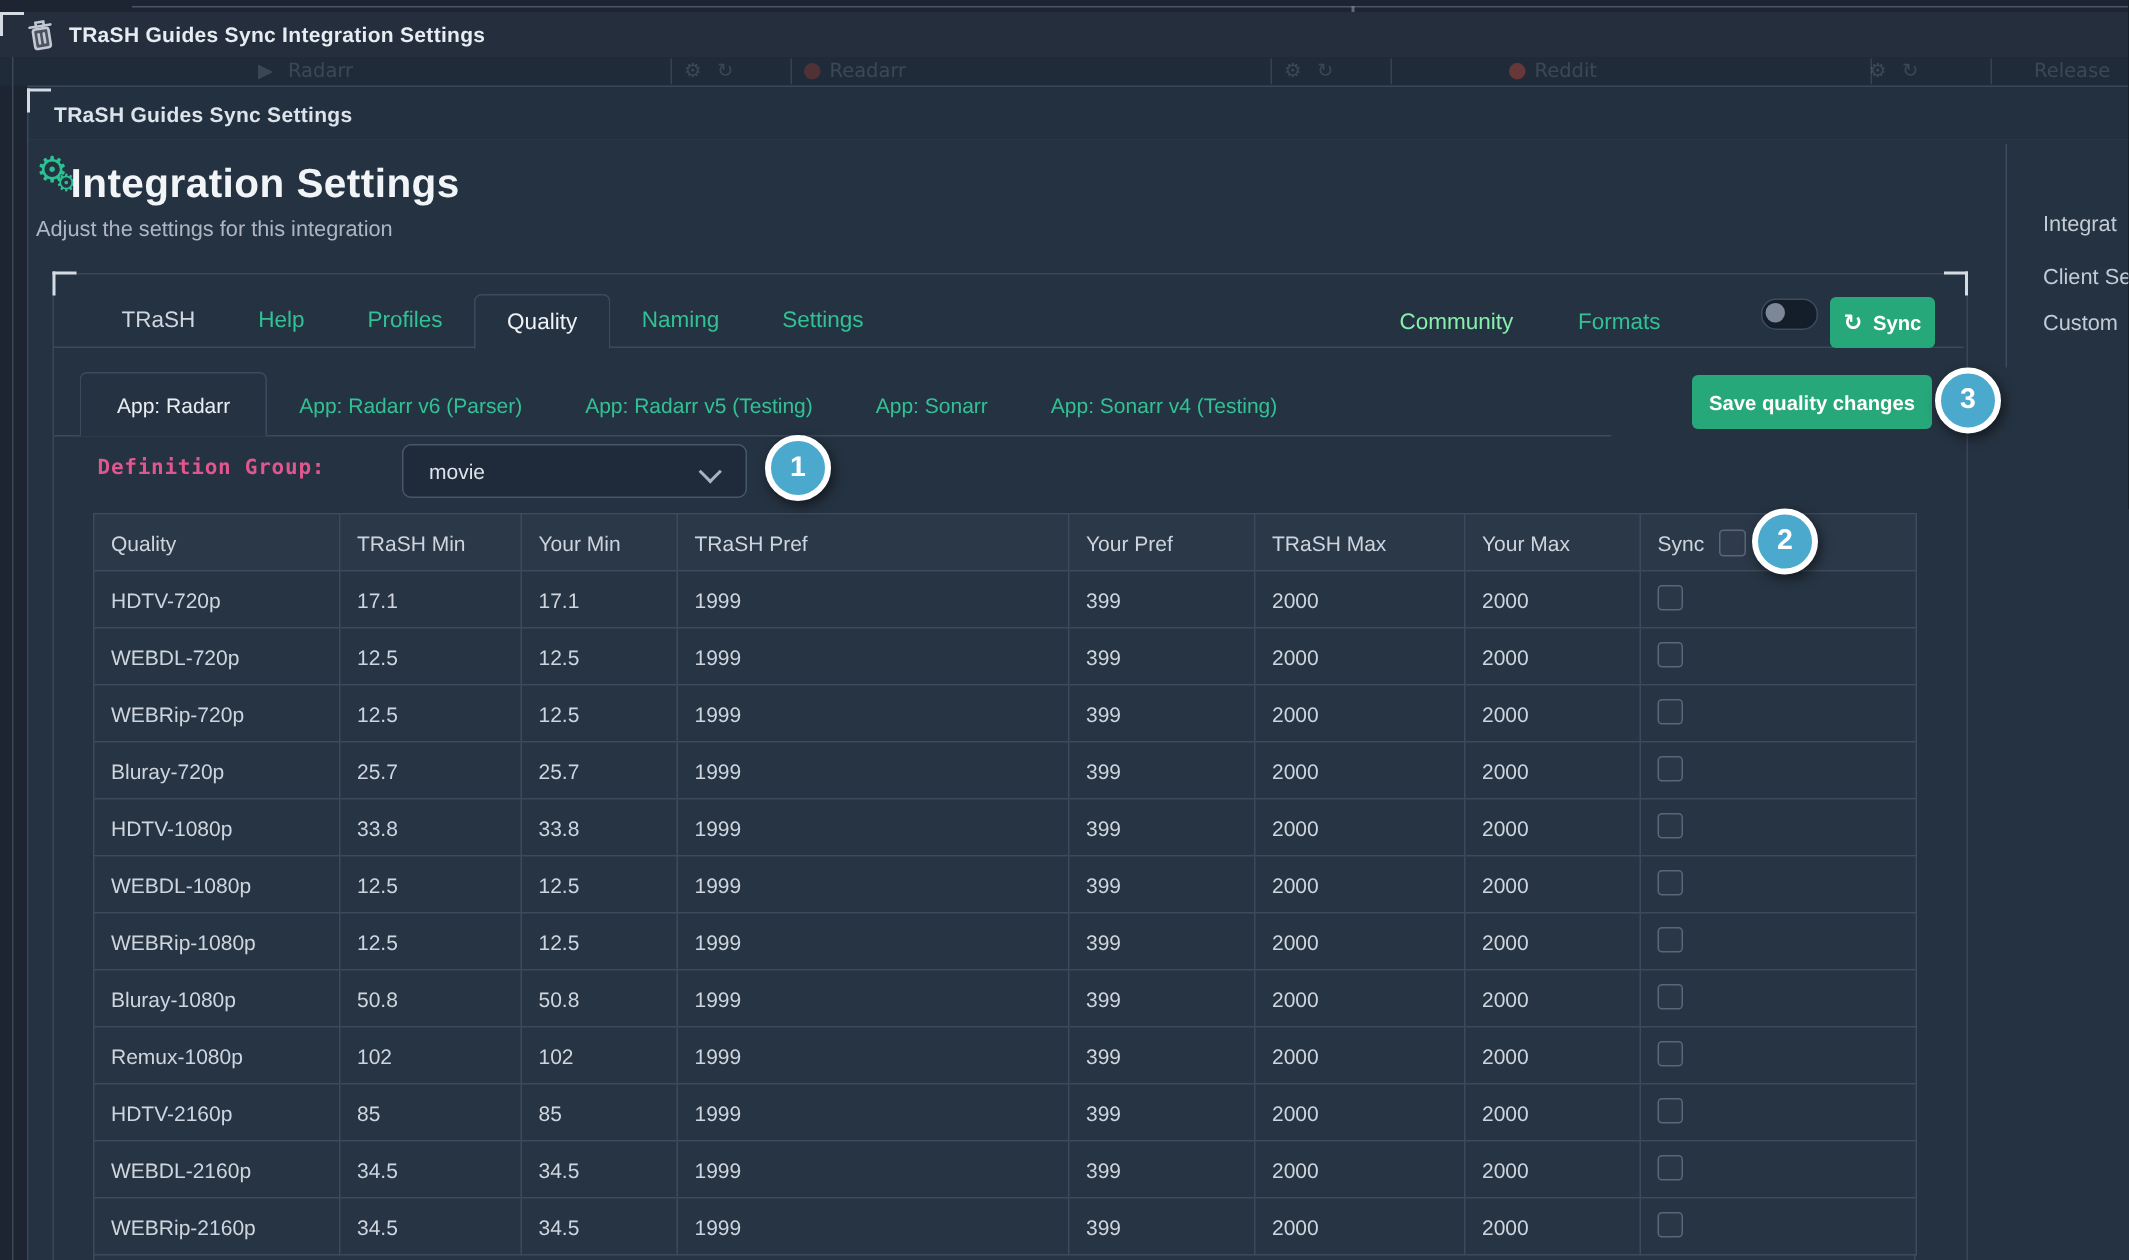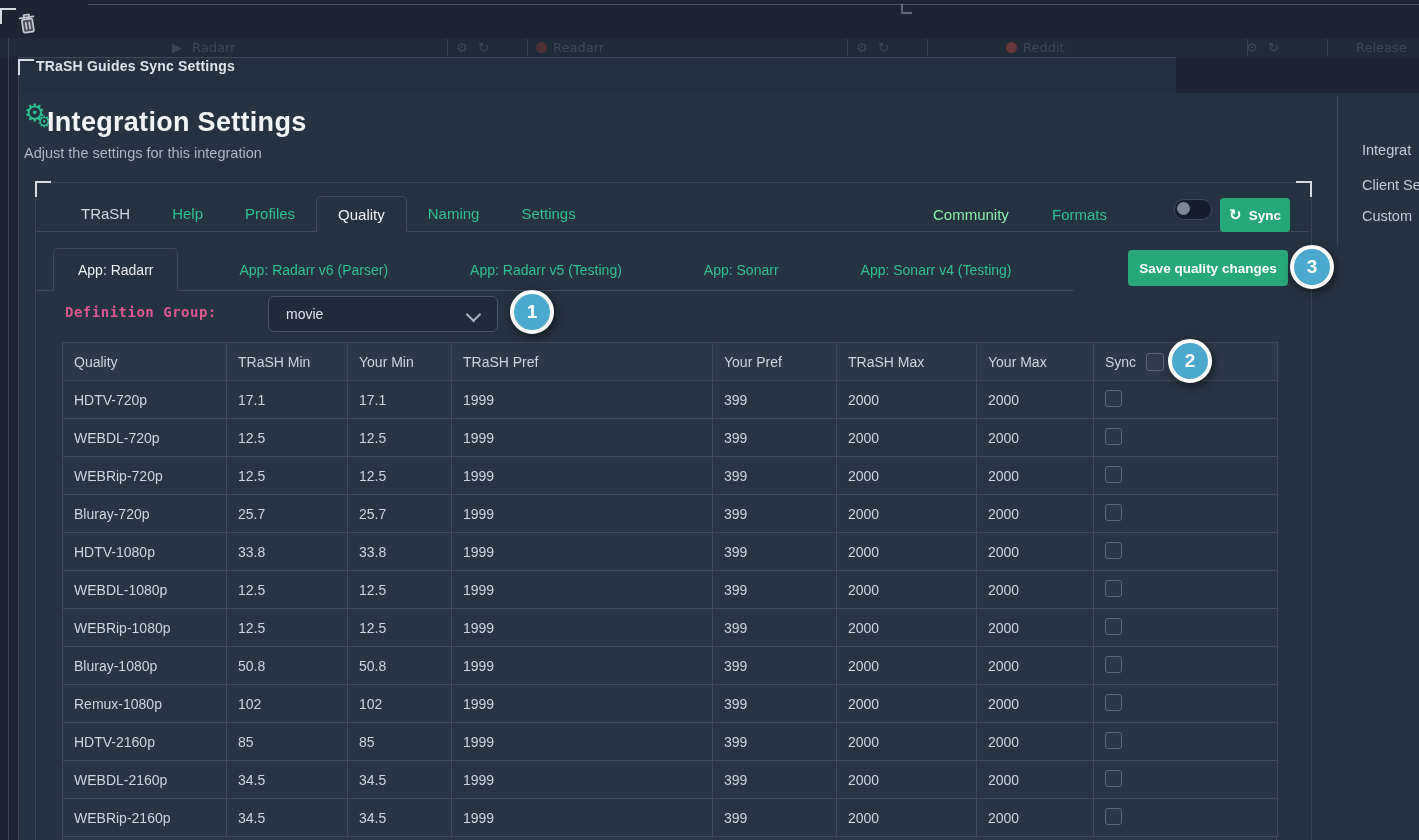--- a/index.html
+++ b/index.html
@@ -13,21 +13,21 @@
   
   .titlebar{position:absolute;left:0;top:8px;width:1419px;height:30px;background:#242e3d;border-bottom:1px solid #141c28;display:flex;align-items:center;}
   .titlebar-text{margin-left:46px;font-size:14px;font-weight:bold;color:#e7ecf2;letter-spacing:.2px;}
   .trash-icon{position:absolute;left:17px;top:11px;transform:rotate(-9deg);}
   
   .dimstrip{position:absolute;left:0;top:38px;width:1419px;height:19px;background:#202b39;}
   .dim{position:absolute;top:2px;font-size:13px;color:#cfd6df;opacity:.16;font-family:"DejaVu Sans",sans-serif;}
   .dimsep{position:absolute;top:1px;width:1px;height:17px;background:rgba(110,122,140,.3);}
   .dimdot{position:absolute;top:4px;width:11px;height:11px;border-radius:50%;opacity:.45;}
   
-  .modal-header{position:absolute;left:18px;top:57px;width:1158px;height:35px;background:#233040;border-top:1px solid #3b4757;border-bottom:1px solid #3b4757;display:flex;}
+  .modal-header{position:absolute;left:18px;top:57px;width:1401px;height:35px;background:#233040;border-top:1px solid #3b4757;border-bottom:1px solid #3b4757;display:flex;align-items:center;}
   .modal-title{margin-left:18px;font-size:14px;font-weight:bold;color:#dde3ea;letter-spacing:.2px;}
   .modal-body{position:absolute;left:19px;top:93px;width:1400px;height:747px;background:#253241;}
   .vline{position:absolute;width:1px;background:#3b4757;}
   
   .cb{position:absolute;width:14px;height:14px;pointer-events:none;z-index:6;}
   .cb.tl{border-top:2px solid #d5dbe3;border-left:2px solid #d5dbe3;}
   .cb.tr{border-top:2px solid #d5dbe3;border-right:2px solid #d5dbe3;}
   
   .gears{position:absolute;left:24px;top:101px;width:44px;height:38px;color:#2bc192;font-family:"DejaVu Sans",sans-serif;}
   .gear-big{position:absolute;left:0;top:-2px;font-size:24px;}
@@ -45,21 +45,21 @@
   .tab.st-plain{color:#cfd6df;}
   .tab.active{color:#eef2f6;background:#253241;border:1px solid #3e4a5b;border-bottom:1px solid #253241;border-radius:5px 5px 0 0;margin-bottom:-1px;}
   .community{position:absolute;left:933px;top:206px;font-size:15px;color:#86efac;cursor:pointer;}
   .formats{position:absolute;left:1052px;top:206px;font-size:15px;color:#31c194;cursor:pointer;}
   .toggle{position:absolute;left:1174px;top:199px;width:36px;height:19px;border-radius:10px;background:#141d2a;border:1px solid #3d4a5f;cursor:pointer;}
   .toggle .knob{position:absolute;left:2px;top:2px;width:13px;height:13px;border-radius:50%;background:#7c8798;}
   .btn{display:flex;align-items:center;justify-content:center;gap:7px;background:#27a87a;color:#fff;font-weight:bold;border:none;border-radius:4px;cursor:pointer;font-family:inherit;}
   .sync-btn{position:absolute;left:1220px;top:198px;width:70px;height:34px;font-size:13.5px;}
   .sync-glyph{font-family:"DejaVu Sans",sans-serif;font-size:15px;font-weight:bold;}
   
-  .apptabs{position:absolute;left:36px;top:248px;height:43px;display:flex;align-items:stretch;padding-left:17px;z-index:2;gap:40px;}
+  .apptabs{position:absolute;left:36px;top:248px;height:43px;display:flex;align-items:stretch;padding-left:17px;z-index:2;}
   .apptab{font-size:14px;color:#31c194;padding:0 21px;display:flex;align-items:center;cursor:pointer;white-space:nowrap;}
   .apptab.active{color:#e9eef3;background:#253241;border:1px solid #3e4a5b;border-bottom:1px solid #253241;border-radius:5px 5px 0 0;padding:0 24px;}
   .apptabs-line{position:absolute;left:36px;top:290px;width:1038px;height:1px;background:#3e4a5b;z-index:1;}
   .save-btn{position:absolute;left:1128px;top:250px;width:160px;height:36px;font-size:13.5px;z-index:3;}
   
   .def-label{position:absolute;left:65px;top:304px;font-family:"DejaVu Sans Mono","Liberation Mono",monospace;font-size:14px;font-weight:bold;color:#e0568f;letter-spacing:.5px;}
   .def-select{position:absolute;left:268px;top:296px;width:230px;height:36px;background:#1f2a3a;border:1px solid #48566a;border-radius:6px;display:flex;align-items:center;box-sizing:border-box;cursor:pointer;}
   .def-select .val{margin-left:17px;font-size:14px;color:#dde3ea;}
   .chevron{position:absolute;right:18px;top:12px;width:9px;height:9px;border-right:2px solid #aab3bf;border-bottom:2px solid #aab3bf;transform:rotate(45deg);}
   
@@ -76,20 +76,23 @@
   .ann{position:absolute;width:36px;height:36px;border-radius:50%;background:#4ba9cd;border:4px solid #ffffff;box-shadow:2px 3px 8px rgba(0,0,0,.5);color:#fff;font-weight:bold;font-size:19px;display:flex;align-items:center;justify-content:center;z-index:20;}
 </style>
 </head>
 <body>
 
 <div id="screen">
 
   <div class="bg-topline"></div>
   <span class="notch"></span>
 
+  <div class="titlebar">
+    <span class="titlebar-text">TRaSH Guides Sync Integration Settings</span>
+  </div>
   <svg class="trash-icon abs" width="21" height="24" viewBox="0 0 24 27">
     <g fill="none" stroke="#c2c9d3" stroke-width="2" stroke-linecap="round">
       <line x1="4" y1="7" x2="20" y2="7"></line>
         <path d="M9 7 V4 h6 v3"></path>
       <rect x="6" y="9" width="12" height="15" rx="2" fill="rgba(194,201,211,.25)"></rect>
       <line x1="10" y1="13" x2="10" y2="20"></line>
         <line x1="14" y1="13" x2="14" y2="20"></line>
     </g>
   </svg>
   <span class="cb tl" style="left:0;top:8px"></span>

